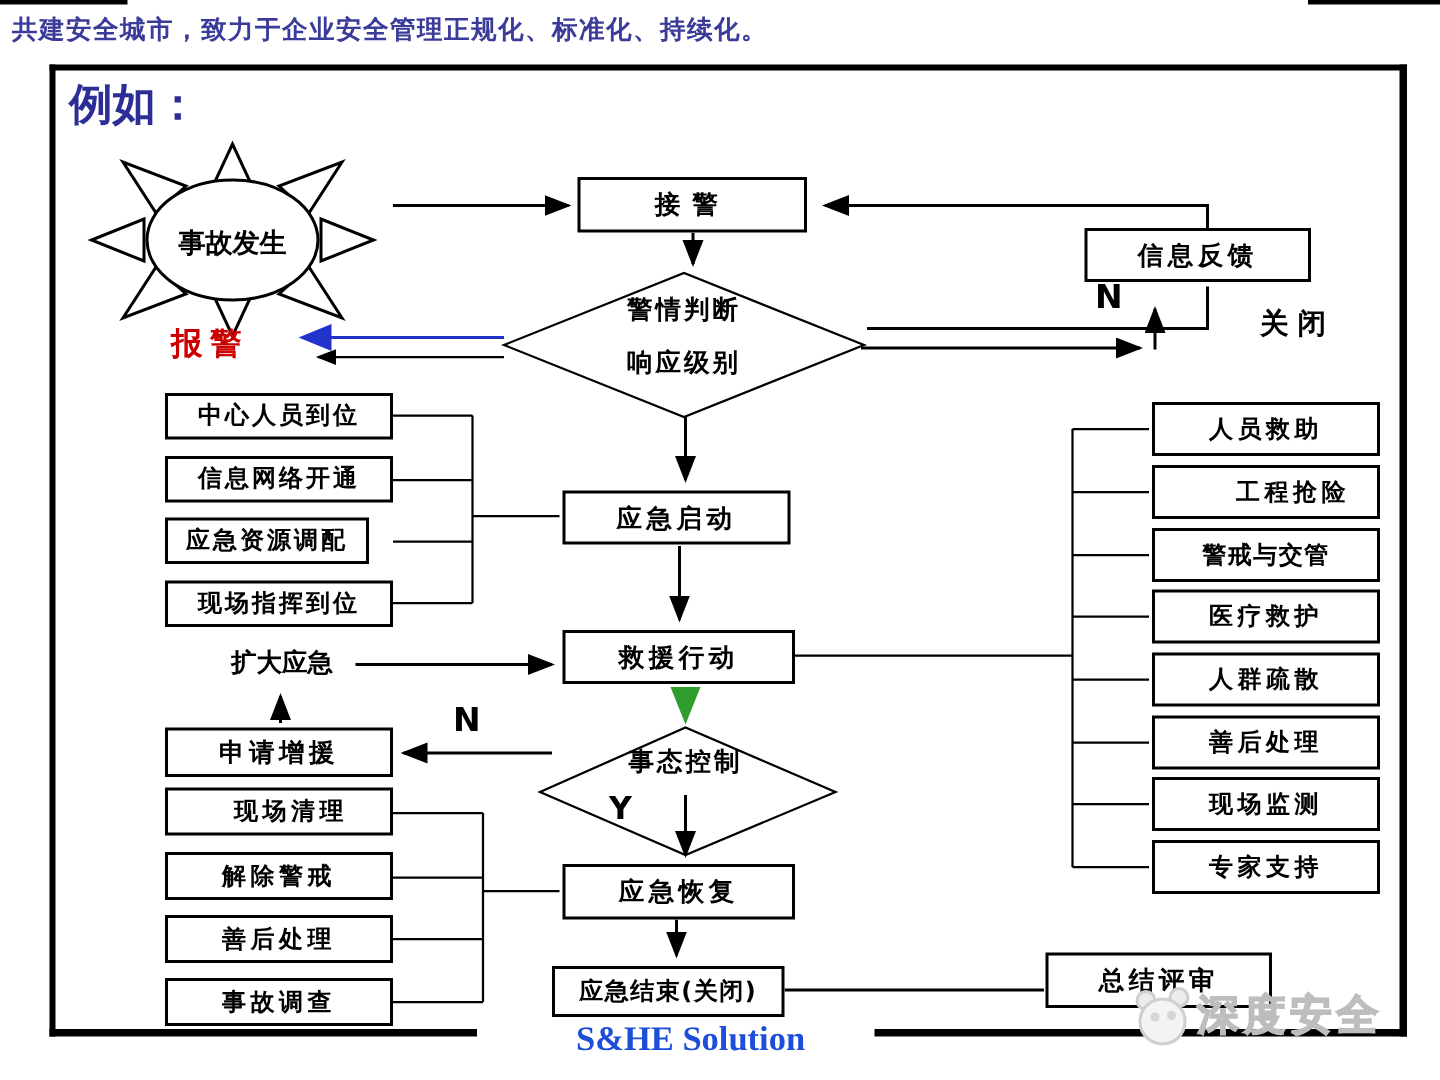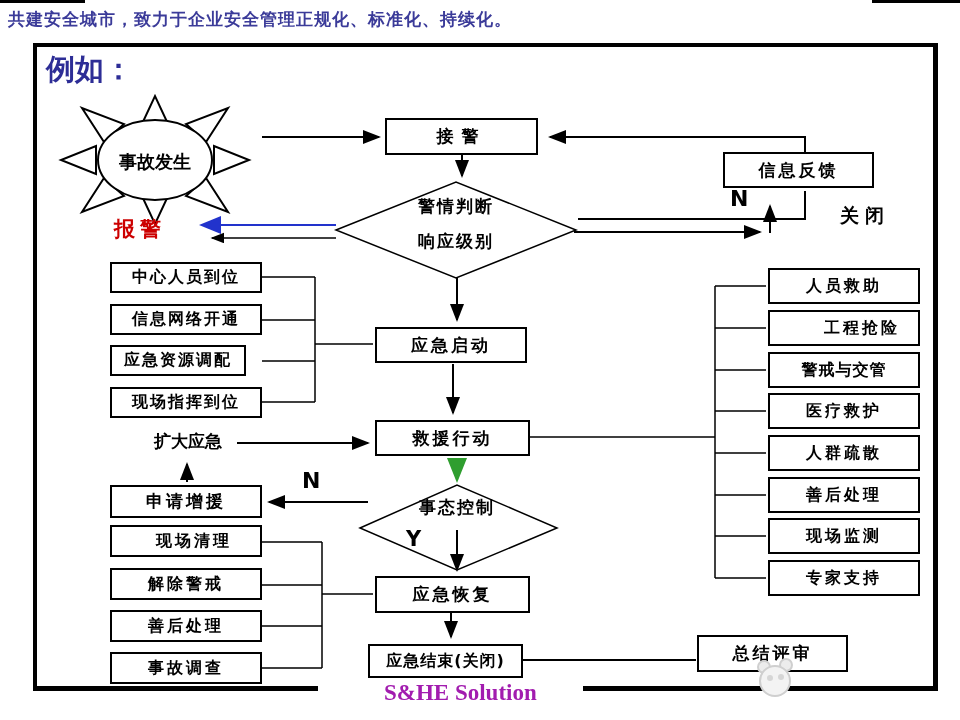--- a/index.html
+++ b/index.html
@@ -139,23 +139,24 @@
 
 <div class="fbox" style="left:768px;top:268px;width:152px;height:36px;font-size:16px;">人员救助</div>
 <div class="fbox" style="left:768px;top:310px;width:152px;height:36px;font-size:16px;padding-left:36px;">工程抢险</div>
 <div class="fbox" style="left:768px;top:352px;width:152px;height:36px;font-size:16px;letter-spacing:1px;">警戒与交管</div>
 <div class="fbox" style="left:768px;top:393px;width:152px;height:36px;font-size:16px;">医疗救护</div>
 <div class="fbox" style="left:768px;top:435px;width:152px;height:36px;font-size:16px;">人群疏散</div>
 <div class="fbox" style="left:768px;top:477px;width:152px;height:36px;font-size:16px;">善后处理</div>
 <div class="fbox" style="left:768px;top:518px;width:152px;height:36px;font-size:16px;">现场监测</div>
 <div class="fbox" style="left:768px;top:560px;width:152px;height:36px;font-size:16px;">专家支持</div>
 
-<div class="lbl" style="left:384px;top:680px;font-size:23px;color:#a21caf;font-family:'Liberation Serif',serif;font-weight:bold;z-index:5;">S&amp;HE Solution</div>
+<div class="lbl" style="left:384px;top:680px;font-size:23px;color:#1d4ed8;font-family:'Liberation Serif',serif;font-weight:bold;z-index:5;">S&amp;HE Solution</div>
 
 <div id="watermark" class="abs" style="left:740px;top:650px;width:210px;height:55px;">
   <svg width="210" height="55" style="position:absolute;left:0;top:0;">
     <circle cx="24" cy="17" r="6" fill="#ececec" stroke="#cfcfcf" stroke-width="2"></circle>
     <circle cx="46" cy="15" r="6" fill="#ececec" stroke="#cfcfcf" stroke-width="2"></circle>
     <circle cx="35" cy="31" r="15" fill="#f3f3f3" stroke="#cfcfcf" stroke-width="2"></circle>
     <circle cx="30" cy="28" r="3" fill="#d6d6d6"></circle>
     <circle cx="41" cy="27" r="3" fill="#d6d6d6"></circle>
   </svg>
+  <div class="lbl" style="left:58px;top:8px;font-size:28px;color:#c8c8c8;letter-spacing:3px;-webkit-text-stroke:1px #bdbdbd;">深度安全</div>
 </div>
 
 </body></html>

